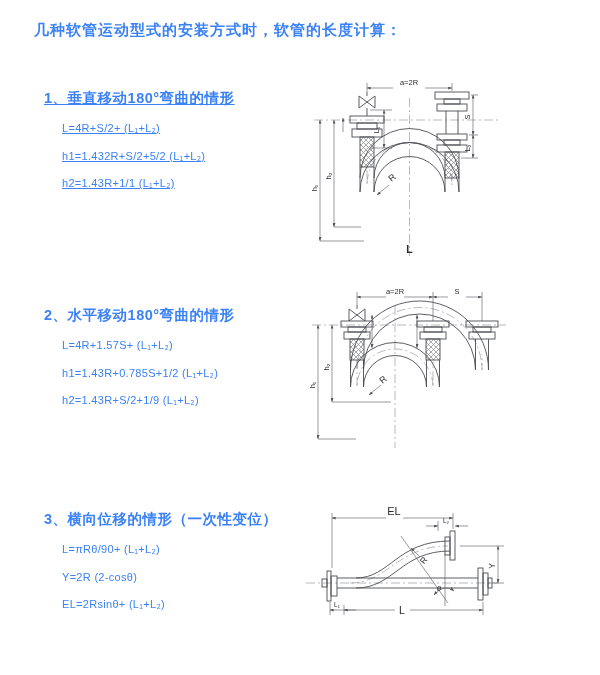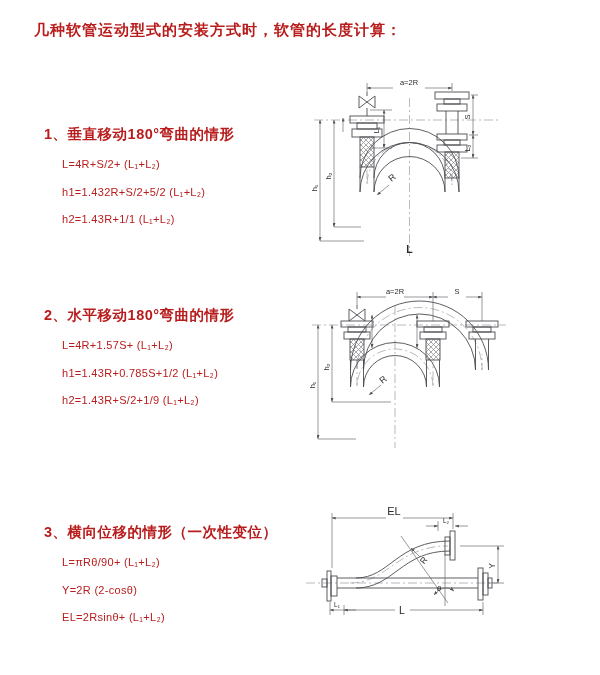--- a/index.html
+++ b/index.html
@@ -1,56 +1,56 @@
 <!DOCTYPE html>
 <html><head>
 <meta charset="utf-8">
 <style>
   html,body{margin:0;padding:0;background:#e8e8e8;}
   .page{
     position:relative;width:600px;height:675px;background:#ffffff;overflow:hidden;
-    font-family:"Liberation Sans","DejaVu Sans",sans-serif;color:#b91c1c;
+    font-family:"Liberation Sans","DejaVu Sans",sans-serif;color:#3b82f6;
   }
   .doc-title{
     position:absolute;left:34px;top:21px;font-size:15px;font-weight:700;
     letter-spacing:1px;white-space:nowrap;
   }
   .section{position:absolute;left:44px;width:270px;}
   .sec-heading{font-size:14.5px;font-weight:700;letter-spacing:0.5px;line-height:22px;white-space:nowrap;}
   .formulas{margin-top:6px;padding-left:18px;}
   .formula{font-size:11px;font-weight:500;line-height:27.5px;letter-spacing:0.3px;white-space:nowrap;}
   .diag{position:absolute;}
   .diag text{font-family:"Liberation Sans","DejaVu Sans",sans-serif;}
 </style>
 </head>
 <body>
 
 <div class="page">
 
   <div class="doc-title">几种软管运动型式的安装方式时，软管的长度计算：</div>
 
-  <div class="section" style="top:123px;">
+  <div class="section" style="top:87px;text-decoration:underline;">
     <div class="sec-heading">1、垂直移动180°弯曲的情形</div>
     <div class="formulas">
       <div class="formula">L=4R+S/2+ (L₁+L₂)</div>
       <div class="formula">h1=1.432R+S/2+5/2 (L₁+L₂)</div>
       <div class="formula">h2=1.43R+1/1 (L₁+L₂)</div>
     </div>
   </div>
 
   <div class="section" style="top:304px;">
     <div class="sec-heading">2、水平移动180°弯曲的情形</div>
     <div class="formulas">
       <div class="formula">L=4R+1.57S+ (L₁+L₂)</div>
       <div class="formula">h1=1.43R+0.785S+1/2 (L₁+L₂)</div>
       <div class="formula">h2=1.43R+S/2+1/9 (L₁+L₂)</div>
     </div>
   </div>
 
-  <div class="section" style="top:521px;">
+  <div class="section" style="top:508px;">
     <div class="sec-heading">3、横向位移的情形（一次性变位）</div>
     <div class="formulas">
       <div class="formula">L=πRθ/90+ (L₁+L₂)</div>
       <div class="formula">Y=2R (2-cosθ)</div>
       <div class="formula">EL=2Rsinθ+ (L₁+L₂)</div>
     </div>
   </div>
 
   <svg class="diag" style="left:306px;top:70px;" width="292" height="190" viewBox="0 0 292 190">
     <defs>

